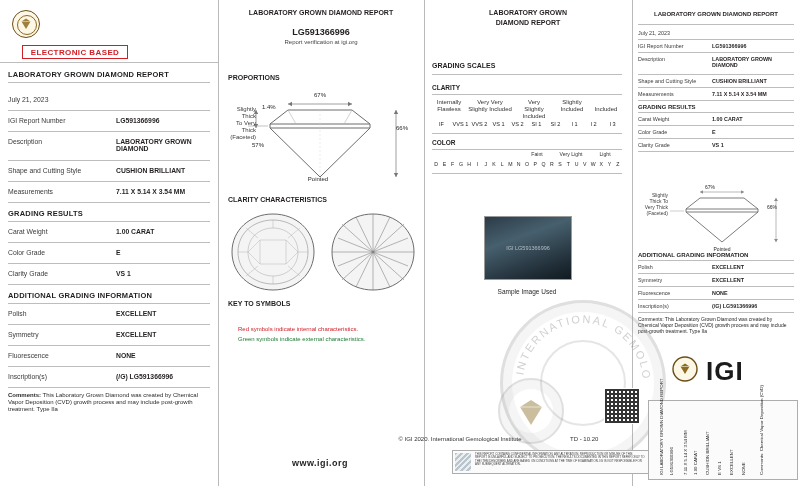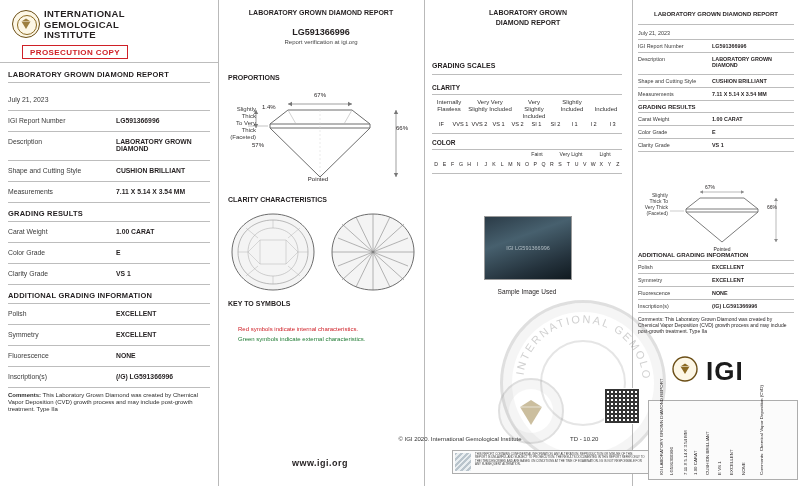--- a/index.html
+++ b/index.html
@@ -166,26 +166,21 @@
   <div class="col-divider" style="left:424px;"></div>
   <div class="col-divider" style="left:632px;"></div>
 
   <div class="logo-circle">
     <div class="logo-inner"></div>
     <svg class="logo-ring-txt" viewBox="0 0 26 26">
       <polygon points="13,7.5 17.5,10.5 13,18 8.5,10.5" fill="#8c6a22" opacity="0.85"></polygon>
       <line x1="8.5" y1="10.5" x2="17.5" y2="10.5" stroke="#fdf7e6" stroke-width="0.5"></line>
     </svg>
   </div>
-  <div class="hdr-name">
-    <div>INTERNATIONAL</div>
-    <div>GEMOLOGICAL</div>
-    <div>INSTITUTE</div>
-  </div>
-  <div class="electronic">PROSECUTION COPY</div>
+  <div class="electronic">ELECTRONIC BASED</div>
 
   <div class="blk t7 center bold upper" style="left:226px; top:9px; width:190px;">LABORATORY GROWN DIAMOND REPORT</div>
   <div class="blk t9 center" style="left:226px; top:27px; width:190px; font-weight:bold;">LG591366996</div>
   <div class="blk t6 center" style="left:226px; top:39px; width:190px; color:#444;">Report verification at igi.org</div>
 
   <div class="blk t7 center bold upper" style="left:430px; top:9px; width:196px;">LABORATORY GROWN</div>
   <div class="blk t7 center bold upper" style="left:430px; top:19px; width:196px;">DIAMOND REPORT</div>
 
   <div class="blk t6 center bold upper" style="left:638px; top:11px; width:156px;">LABORATORY GROWN DIAMOND REPORT</div>
 

